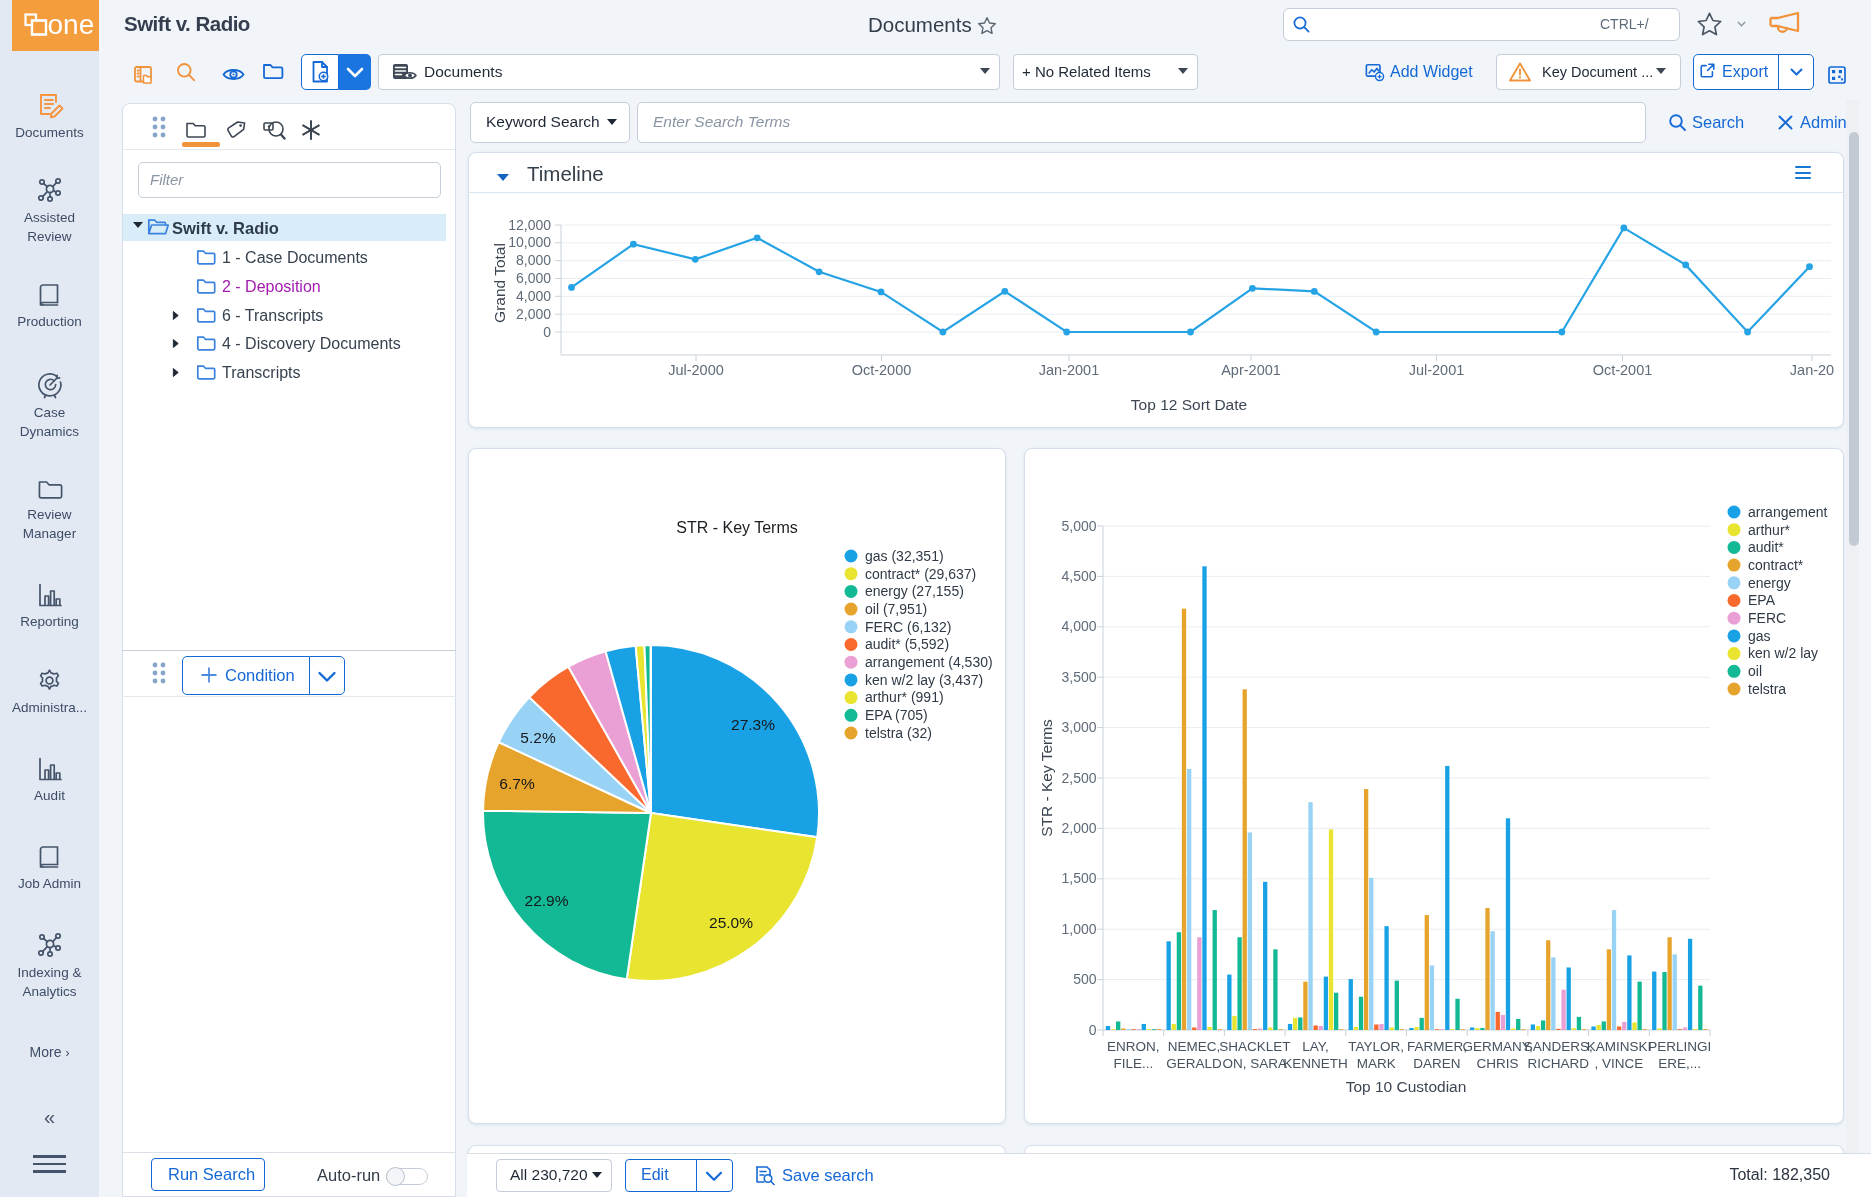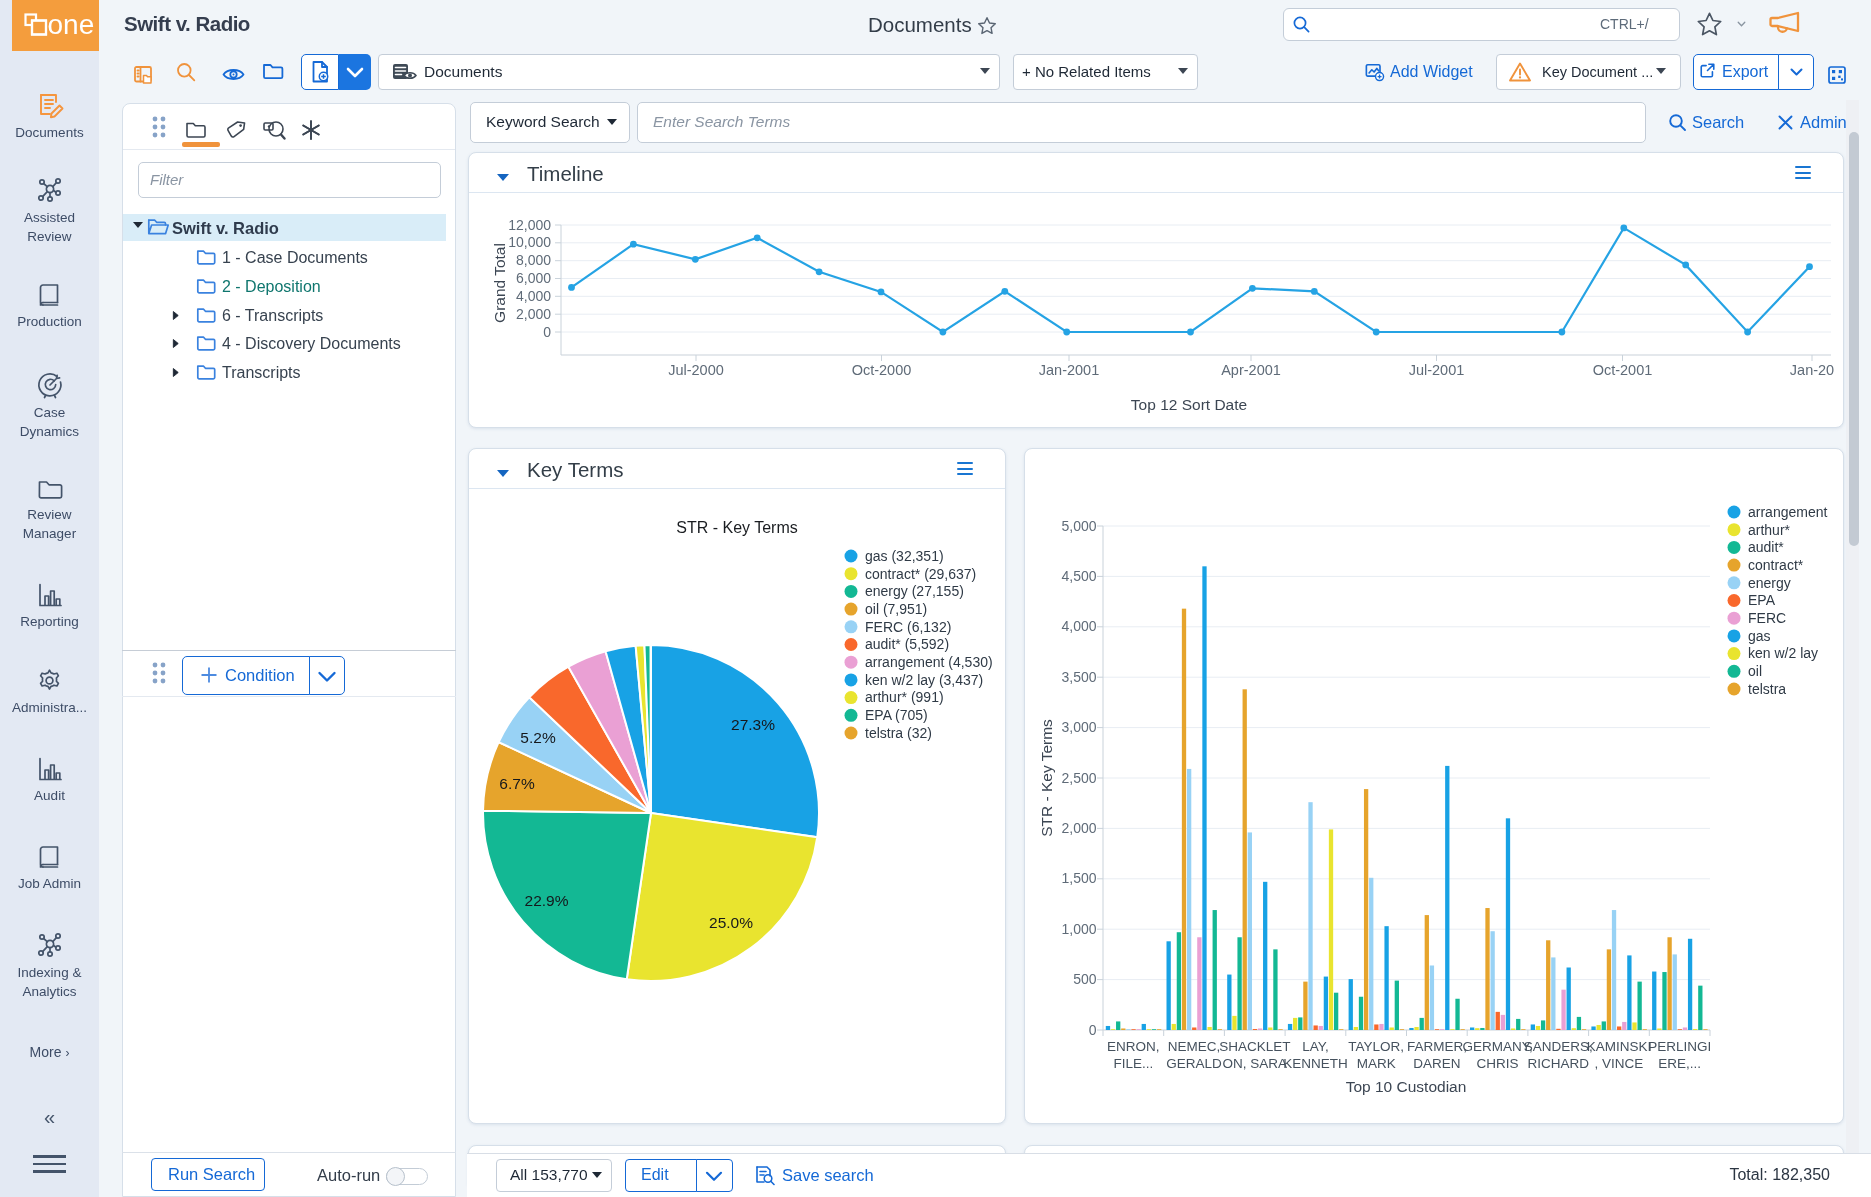--- a/index.html
+++ b/index.html
@@ -299,29 +299,20 @@
       <circle cx="845.3" cy="98.4" r="3.4" fill="#25a3e4"></circle>
       <circle cx="907.2" cy="139.0" r="3.4" fill="#25a3e4"></circle>
       <circle cx="1092.9" cy="139.0" r="3.4" fill="#25a3e4"></circle>
       <circle cx="1154.8" cy="34.9" r="3.4" fill="#25a3e4"></circle>
       <circle cx="1216.7" cy="71.9" r="3.4" fill="#25a3e4"></circle>
       <circle cx="1278.6" cy="139.0" r="3.4" fill="#25a3e4"></circle>
       <circle cx="1340.5" cy="73.7" r="3.4" fill="#25a3e4"></circle>
     </svg>
   </div>
 <div class="card" style="left:468px;top:448px;width:538px;height:676px">
-    <div class="whead">
-      <div class="tri"></div>
-      <div class="wtitle">Key Terms</div>
-      <div class="ham">
-        <div></div>
-        <div></div>
-        <div></div>
-      </div>
-    </div>
     <svg width="536" height="636" viewBox="0 0 536 636" style="position:absolute;left:0;top:40px">
       <text x="268" y="43.5" font-size="16" fill="#1a1d21" font-weight="500" text-anchor="middle">STR - Key Terms</text>
       <path d="M182,324 L182.00,156.00 A168,168 0 0 1 348.25,348.17 Z" fill="#18a2e5" stroke="#ffffff" stroke-width="2"></path>
       <path d="M182,324 L348.25,348.17 A168,168 0 0 1 157.76,490.24 Z" fill="#e9e42f" stroke="#ffffff" stroke-width="2"></path>
       <path d="M182,324 L157.76,490.24 A168,168 0 0 1 14.02,321.70 Z" fill="#13b894" stroke="#ffffff" stroke-width="2"></path>
       <path d="M182,324 L14.02,321.70 A168,168 0 0 1 29.66,253.17 Z" fill="#e6a42c" stroke="#ffffff" stroke-width="2"></path>
       <path d="M182,324 L29.66,253.17 A168,168 0 0 1 60.27,208.22 Z" fill="#98d2f5" stroke="#ffffff" stroke-width="2"></path>
       <path d="M182,324 L60.27,208.22 A168,168 0 0 1 99.40,177.71 Z" fill="#f9682c" stroke="#ffffff" stroke-width="2"></path>
       <path d="M182,324 L99.40,177.71 A168,168 0 0 1 136.57,162.26 Z" fill="#eaa0d4" stroke="#ffffff" stroke-width="2"></path>
       <path d="M182,324 L136.57,162.26 A168,168 0 0 1 166.63,156.70 Z" fill="#18a2e5" stroke="#ffffff" stroke-width="2"></path>
@@ -603,21 +594,21 @@
       <path d="M1.8 15.6 L1.8 2.2 M4.6 7 h16.6 l-2.6 8.6 h-16.8z" stroke="#3a82df" stroke-width="1.7" fill="none" stroke-linecap="round" stroke-linejoin="round"></path>
     </svg></div>
 <div class="abs" style="left:172px;top:219px;font-size:16.5px;font-weight:700;color:#2f3b4d">Swift v. Radio</div>
 <div class="abs" style="left:196px;top:249px"><svg width="21" height="17" viewBox="0 0 21 17">
       <path d="M1.8 2.2 h5.8 l1.8 2.1 h8 a1.3 1.3 0 0 1 1.3 1.3 v8 a1.3 1.3 0 0 1 -1.3 1.3 h-14.3 a1.3 1.3 0 0 1 -1.3 -1.3z" stroke="#3a82df" stroke-width="1.7" fill="none" stroke-linecap="round" stroke-linejoin="round"></path>
     </svg></div>
 <div class="abs" style="left:222px;top:249px;font-size:16px;color:#37424f">1 - Case Documents</div>
 <div class="abs" style="left:196px;top:277.8px"><svg width="21" height="17" viewBox="0 0 21 17">
       <path d="M1.8 2.2 h5.8 l1.8 2.1 h8 a1.3 1.3 0 0 1 1.3 1.3 v8 a1.3 1.3 0 0 1 -1.3 1.3 h-14.3 a1.3 1.3 0 0 1 -1.3 -1.3z" stroke="#3a82df" stroke-width="1.7" fill="none" stroke-linecap="round" stroke-linejoin="round"></path>
     </svg></div>
-<div class="abs" style="left:222px;top:277.8px;font-size:16px;color:#0f766e">2 - Deposition</div>
+<div class="abs" style="left:222px;top:277.8px;font-size:16px;color:#a21caf">2 - Deposition</div>
 <svg class="abs" style="left:172px;top:309.6px" width="8" height="11" viewBox="0 0 9 12">
     <path d="M1.5 1.5 L7 6 L1.5 10.5z" fill="#1e2835" stroke="#1e2835" stroke-width="1" stroke-linejoin="round"></path>
   </svg>
 <div class="abs" style="left:196px;top:306.6px"><svg width="21" height="17" viewBox="0 0 21 17">
       <path d="M1.8 2.2 h5.8 l1.8 2.1 h8 a1.3 1.3 0 0 1 1.3 1.3 v8 a1.3 1.3 0 0 1 -1.3 1.3 h-14.3 a1.3 1.3 0 0 1 -1.3 -1.3z" stroke="#3a82df" stroke-width="1.7" fill="none" stroke-linecap="round" stroke-linejoin="round"></path>
     </svg></div>
 <div class="abs" style="left:222px;top:306.6px;font-size:16px;color:#37424f">6 - Transcripts</div>
 <svg class="abs" style="left:172px;top:338.40000000000003px" width="8" height="11" viewBox="0 0 9 12">
     <path d="M1.5 1.5 L7 6 L1.5 10.5z" fill="#1e2835" stroke="#1e2835" stroke-width="1" stroke-linejoin="round"></path>
   </svg>
@@ -652,21 +643,21 @@
   </svg>
 <div class="abs" style="left:122px;top:696px;width:334px;height:1px;background:#e4e9f0"></div>
 <div class="abs" style="left:122px;top:1152px;width:334px;height:1px;background:#dbe1e9"></div>
 <div class="btn" style="left:151px;top:1158px;width:114px;height:33px;border-width:1.5px"></div>
 <div class="abs" style="left:168px;top:1165px;font-size:16.5px;color:#1569d6;font-weight:500">Run Search</div>
 <div class="abs" style="left:317px;top:1166px;font-size:16.5px;color:#323c49">Auto-run</div>
 <div class="abs" style="left:386px;top:1168px;width:42px;height:17px;border:1px solid #c3ccd6;border-radius:9px;background:#fff"></div>
 <div class="abs" style="left:386px;top:1167px;width:19px;height:19px;border:1px solid #b7c1cc;border-radius:50%;background:#f3f5f8"></div>
 <div class="abs" style="left:467px;top:1153px;width:1404px;height:44px;background:#fff;border-top:1px solid #d8dee6"></div>
 <div class="sel" style="left:496px;top:1159px;width:116px;height:33px"></div>
-<div class="abs" style="left:510px;top:1166px;font-size:15.5px;color:#1e2835">All 153,770</div>
+<div class="abs" style="left:510px;top:1166px;font-size:15.5px;color:#1e2835">All 230,720</div>
 <div class="caret abs" style="left:592px;top:1172px;border-top-color:#1e2835"></div>
 <div class="btn" style="left:625px;top:1159px;width:72px;height:33px;border-radius:4px 0 0 4px;border-width:1.5px"></div>
 <div class="btn" style="left:696px;top:1159px;width:37px;height:33px;border-radius:0 4px 4px 0;border-width:1.5px"></div>
 <div class="abs bluelink" style="left:641px;top:1166px;font-size:16px;font-weight:500">Edit</div>
 <svg class="abs" style="left:705px;top:1171px" width="18" height="11" viewBox="0 0 18 11">
     <path d="M2 1.8 L9 8.8 L16 1.8" fill="none" stroke="#1569d6" stroke-width="2.2" stroke-linecap="round" stroke-linejoin="round"></path>
   </svg>
 <svg class="abs" style="left:753px;top:1164px" width="22" height="22" viewBox="0 0 22 22">
     <path d="M4 3 h10 l3 3 v6" stroke="#1569d6" stroke-width="1.6" fill="none" stroke-linecap="round" stroke-linejoin="round"></path>
     <path d="M4 3 v15 h7" stroke="#1569d6" stroke-width="1.6" fill="none" stroke-linecap="round" stroke-linejoin="round"></path>

